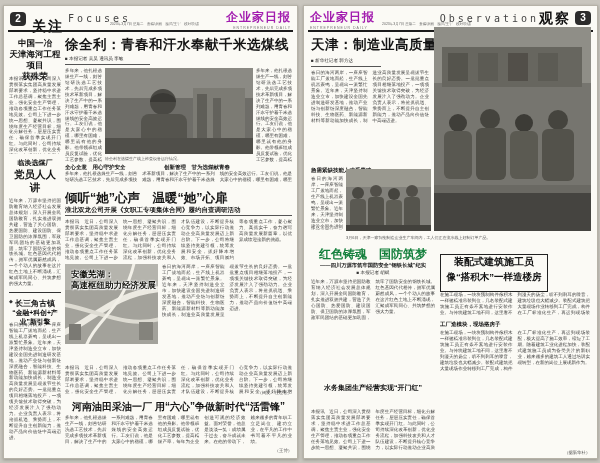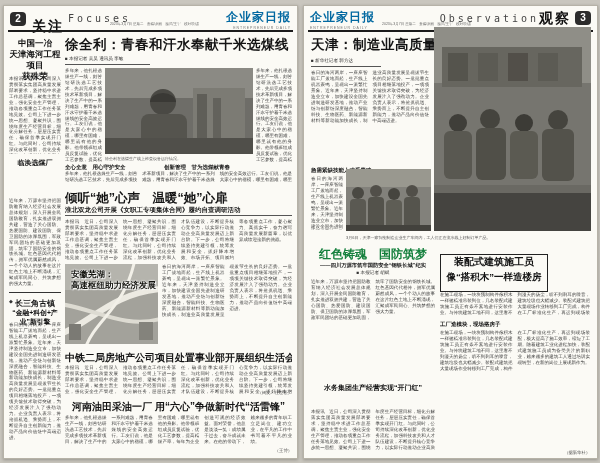--- a/index.html
+++ b/index.html
@@ -5,21 +5,21 @@
   html,body{margin:0;padding:0;background:#9a978f;}
   .stage{position:relative;width:600px;height:463px;background:#c9c6be;overflow:hidden;
          font-family:"Liberation Sans",sans-serif;color:#222;}
   .page{position:absolute;top:5px;height:452px;width:293px;background:#fbfaf5;
         border:1px solid #b6b2a7;box-shadow:0 1px 3px rgba(0,0,0,.25);}
   .abs{position:absolute;}
   .badge{width:16px;height:14px;background:#2c2c2c;color:#fff;border-radius:4px;
          font-weight:bold;font-size:10px;text-align:center;line-height:14px;}
   .seccn{font-size:14px;font-weight:bold;color:#111;letter-spacing:2px;}
   .secen{font-family:"DejaVu Sans Mono",monospace;font-size:10px;letter-spacing:3px;color:#444;}
-  .masthead{font-family:"DejaVu Serif",serif;font-weight:bold;font-size:12px;color:#0369a1;letter-spacing:1px;}
+  .masthead{font-family:"DejaVu Serif",serif;font-weight:bold;font-size:12px;color:#a21caf;letter-spacing:1px;}
   .mast-en{font-size:3.5px;color:#777;letter-spacing:1px;}
   .dateline{font-size:3.5px;color:#666;}
   .rule{height:2px;background:#1b1b1b;}
   .thin{height:1px;background:#555;}
   .body{font-size:4.5px;line-height:1.32;color:#3c3c3c;text-align:justify;overflow:hidden;word-break:break-all;}
   .c2{column-count:2;column-gap:5px;}
   .c3{column-count:3;column-gap:5px;}
   .c4{column-count:4;column-gap:5px;}
   .c5{column-count:5;column-gap:5px;}
   .cap{font-size:4px;color:#555;overflow:hidden;white-space:nowrap;}
@@ -56,20 +56,21 @@
 
     <div class="abs hl ctr" style="left:5px;top:32px;width:52px;font-size:8.5px;line-height:1.3;">
       <div>中国一冶</div>
       <div>天津海河工程项目</div>
       <div>获殊荣</div>
     </div>
     <div class="abs body" style="left:5px;top:70px;width:52px;height:78px;">本报讯　近日，公司深入贯彻落实集团高质量发展部署要求，坚持稳中求进工作总基调，聚焦主责主业，强化安全生产管理，推动各项重点工作任务落地见效。公司上下进一步统一思想、凝聚共识，围绕年度生产经营目标，细化分解任务，层层压实责任，确保首季实现开门红。与此同时，公司持续深化改革创新，优化业务流程，加强科技攻关和人才队伍建设，不断提升核心竞争力，以实际行动推动企业高质量发展迈上新台阶。下一步，公司将继续坚持党建引领，统筹发展和安全，抓好降本增效、市场开拓、项目履约等各项重点工作，凝心聚力、真抓实干，奋力谱写高质量发展新篇章，以优异成绩迎接新的挑战。</div>
 
     <div class="abs ctr" style="left:5px;top:152px;width:52px;">
       <div class="hl" style="font-size:7px;">临涣选煤厂</div>
+      <div class="hl" style="font-size:10.5px;line-height:1.25;">党员人人讲</div>
     </div>
     <div class="abs body" style="left:5px;top:192px;width:52px;height:88px;">近年来，万源市坚持把国防教育纳入经济社会发展总体规划，深入开展全民国防教育，扎实推进双拥共建，营造了关心国防、热爱国防、建设国防、保卫国防的浓厚氛围，军政军民团结的基础更加巩固，筑牢了国防安全的钢铁长城。红色基因代代相传，拥军优属蔚然成风，一个个动人的故事在这片红色土地上不断涌现，汇聚成军民同心、共筑梦想的强大力量。</div>
 
     <div class="abs divmark" style="left:5px;top:286px;width:52px;"></div>
 
     <div class="abs ctr" style="left:5px;top:292px;width:52px;">
       <div class="hl" style="font-size:8px;">长三角古镇</div>
       <div class="hl" style="font-size:6.8px;line-height:1.3;">“金融+科创+产业”新引擎</div>
     </div>
     <div class="abs body" style="left:5px;top:316px;width:52px;height:131px;">春日的海河两岸，一座座智能工厂拔地而起，生产线上机器轰鸣，呈现出一派繁忙景象。近年来，天津坚持制造业立市，加快建设全国先进制造研发基地，推动产业链与创新链深度融合，智能科技、生物医药、新能源新材料等新动能加快成长，制造业高质量发展呈现拔节生长的良好态势。一批批重点项目相继落地投产，一项项关键技术取得突破，为经济发展注入了强劲动力。企业负责人表示，将抢抓机遇、乘势而上，不断提升自主创新能力，推动产品向价值链中高端迈进。</div>
@@ -113,21 +114,20 @@
         <path d="M-5 40 C 30 45, 60 65, 95 55" stroke="#dddbd2" stroke-width="4" fill="none"></path>
         <path d="M20 85 C 30 55, 60 45, 70 -5" stroke="#f2f0e8" stroke-width="3" fill="none"></path>
         <rect x="4" y="60" width="12" height="16" fill="#7b7a74"></rect>
         <rect x="74" y="58" width="14" height="18" fill="#84837c"></rect>
       </svg>
       <div class="abs ovl" style="left:6px;top:5px;font-size:8.5px;">安徽芜湖：</div>
       <div class="abs ovl" style="left:6px;top:16px;font-size:8.5px;">高速枢纽助力经济发展</div>
     </div>
     <div class="abs body c2" style="left:158px;top:258px;width:130px;height:82px;">春日的海河两岸，一座座智能工厂拔地而起，生产线上机器轰鸣，呈现出一派繁忙景象。近年来，天津坚持制造业立市，加快建设全国先进制造研发基地，推动产业链与创新链深度融合，智能科技、生物医药、新能源新材料等新动能加快成长，制造业高质量发展呈现拔节生长的良好态势。一批批重点项目相继落地投产，一项项关键技术取得突破，为经济发展注入了强劲动力。企业负责人表示，将抢抓机遇、乘势而上，不断提升自主创新能力，推动产品向价值链中高端迈进。</div>
 
-    <div class="abs hl clip" style="left:61px;top:345px;width:227px;font-size:10px;">中铁二局房地产公司项目处置事业部开展组织生活会</div>
     <div class="abs body c4" style="left:61px;top:359px;width:227px;height:30px;">本报讯　近日，公司深入贯彻落实集团高质量发展部署要求，坚持稳中求进工作总基调，聚焦主责主业，强化安全生产管理，推动各项重点工作任务落地见效。公司上下进一步统一思想、凝聚共识，围绕年度生产经营目标，细化分解任务，层层压实责任，确保首季实现开门红。与此同时，公司持续深化改革创新，优化业务流程，加强科技攻关和人才队伍建设，不断提升核心竞争力，以实际行动推动企业高质量发展迈上新台阶。下一步，公司将继续坚持党建引领，统筹发展和安全，抓好降本增效、市场开拓、项目履约等各项重点工作，凝心聚力、真抓实干，奋力谱写高质量发展新篇章，以优异成绩迎接新的挑战。</div>
     <div class="abs ending" style="left:208px;top:384px;width:80px;">（周文　任世松）</div>
 
     <div class="abs hl clip ctr" style="left:61px;top:394px;width:227px;font-size:10px;">河南油田采油一厂 用“六心”争做新时代“活雷锋”</div>
     <div class="abs body c5" style="left:61px;top:409px;width:227px;height:36px;">多年来，他扎根选煤生产一线，刻苦钻研洗选工艺技术，先后完成多项技术革新项目，解决了生产中的一系列难题，用青春和汗水守护着千米选煤线的安全高效运行。工友们说，他是大家心中的楷模，哪里有困难，哪里就有他的身影。他带领班组成员反复试验，优化工艺参数，提高精煤产率，每年为企业创造可观的经济效益。面对荣誉，他总是淡淡一笑：成绩属于过去，奋斗成就未来。在他的带动下，越来越多的青年职工立足岗位、建功立业，在平凡的工作中书写着不平凡的业绩。</div>
     <div class="abs ending" style="left:238px;top:442px;width:50px;">（王博）</div>
   </div>
 
   <div class="page" style="left:303px;">
 

